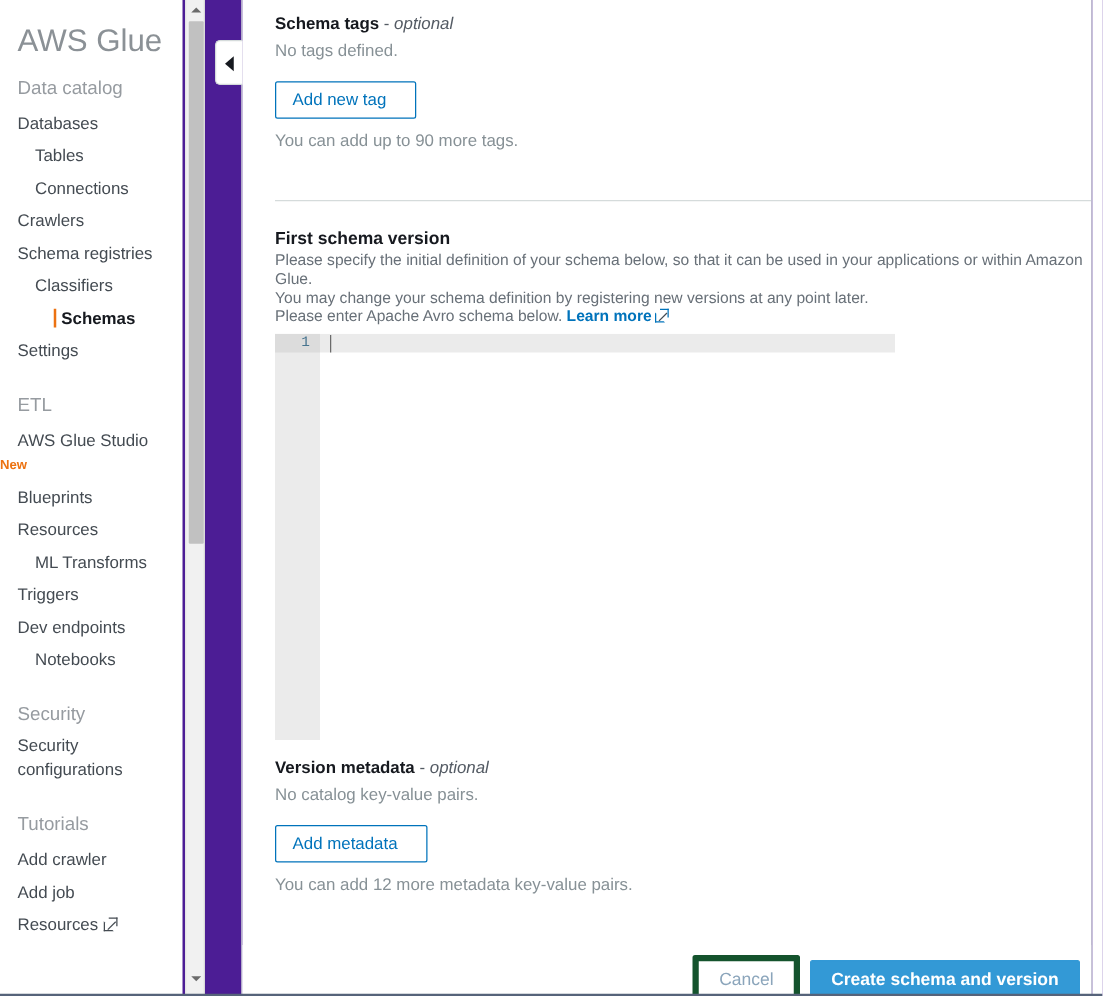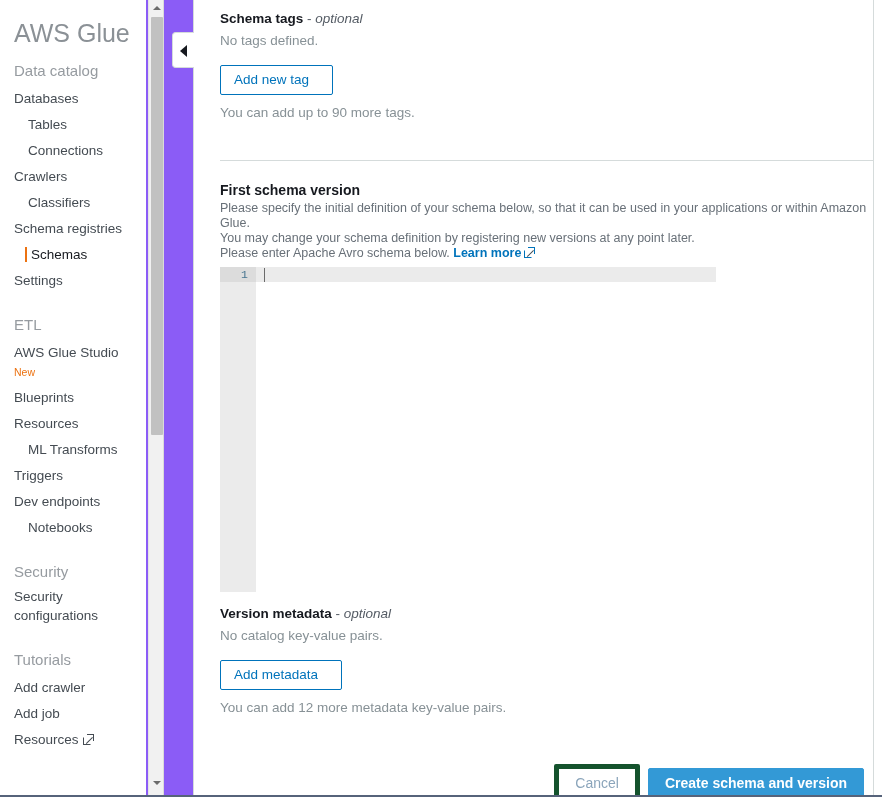--- a/index.html
+++ b/index.html
@@ -9,21 +9,21 @@
     overflow: hidden;
     background: #ffffff;
     font-family: "Liberation Sans", sans-serif;
     -webkit-font-smoothing: antialiased;
   }
 
   #app {
     position: relative;
     width: 882px;
     height: 797px;
-    background: #8b5cf6;
+    background: #4c1d95;
   }
 
   
   #sidebar {
     position: absolute;
     left: 0; top: 0;
     width: 146px;
     height: 797px;
     background: #ffffff;
     overflow: hidden;
@@ -48,38 +48,38 @@
   .nav-item {
     font-size: 13.5px;
     color: #444b52;
     padding: 0 0 0 14px;
     line-height: 26px;
     white-space: nowrap;
     cursor: pointer;
   }
   .nav-item.indent { padding-left: 28px; }
   .nav-item.active {
-    font-weight: normal;
+    font-weight: bold;
     color: #16191f;
     padding-left: 31px;
     position: relative;
+    margin-left: 18px;
   }
   .nav-item.active .marker {
     position: absolute;
     left: 25px; top: 5px;
     width: 2px; height: 15px;
     background: #ec7211;
   }
   .nav-item.wrap { white-space: normal; line-height: 19px; }
 
   .new-badge {
     font-size: 10.5px;
     color: #ec7211;
-    font-weight: normal;
-    padding-left: 14px;
+    font-weight: bold;
     line-height: 13px;
   }
 
   .ext-ico {
     display: inline-block;
     width: 11px; height: 11px;
     position: relative;
     margin-left: 4px;
     vertical-align: -1px;
   }
@@ -354,22 +354,22 @@
 
     <div class="brand">AWS Glue</div>
 
     <div style="height:14px"></div>
     <div class="nav-group-title">Data catalog</div>
     <div style="height:7px"></div>
     <div class="nav-item">Databases</div>
     <div class="nav-item indent">Tables</div>
     <div class="nav-item indent">Connections</div>
     <div class="nav-item">Crawlers</div>
+    <div class="nav-item">Schema registries</div>
     <div class="nav-item indent">Classifiers</div>
-    <div class="nav-item">Schema registries</div>
     <div class="nav-item active">
       <span class="marker"></span>
       <span>Schemas</span>
     </div>
     <div class="nav-item">Settings</div>
 
     <div style="height:22px"></div>
     <div class="nav-group-title">ETL</div>
     <div style="height:7px"></div>
     <div class="nav-item">AWS Glue Studio</div>

